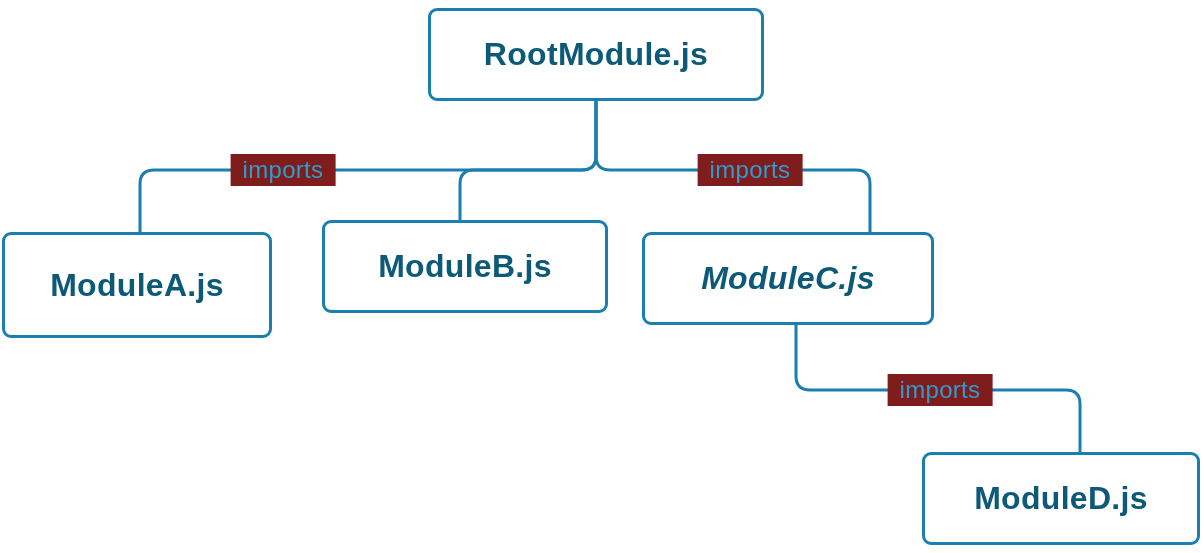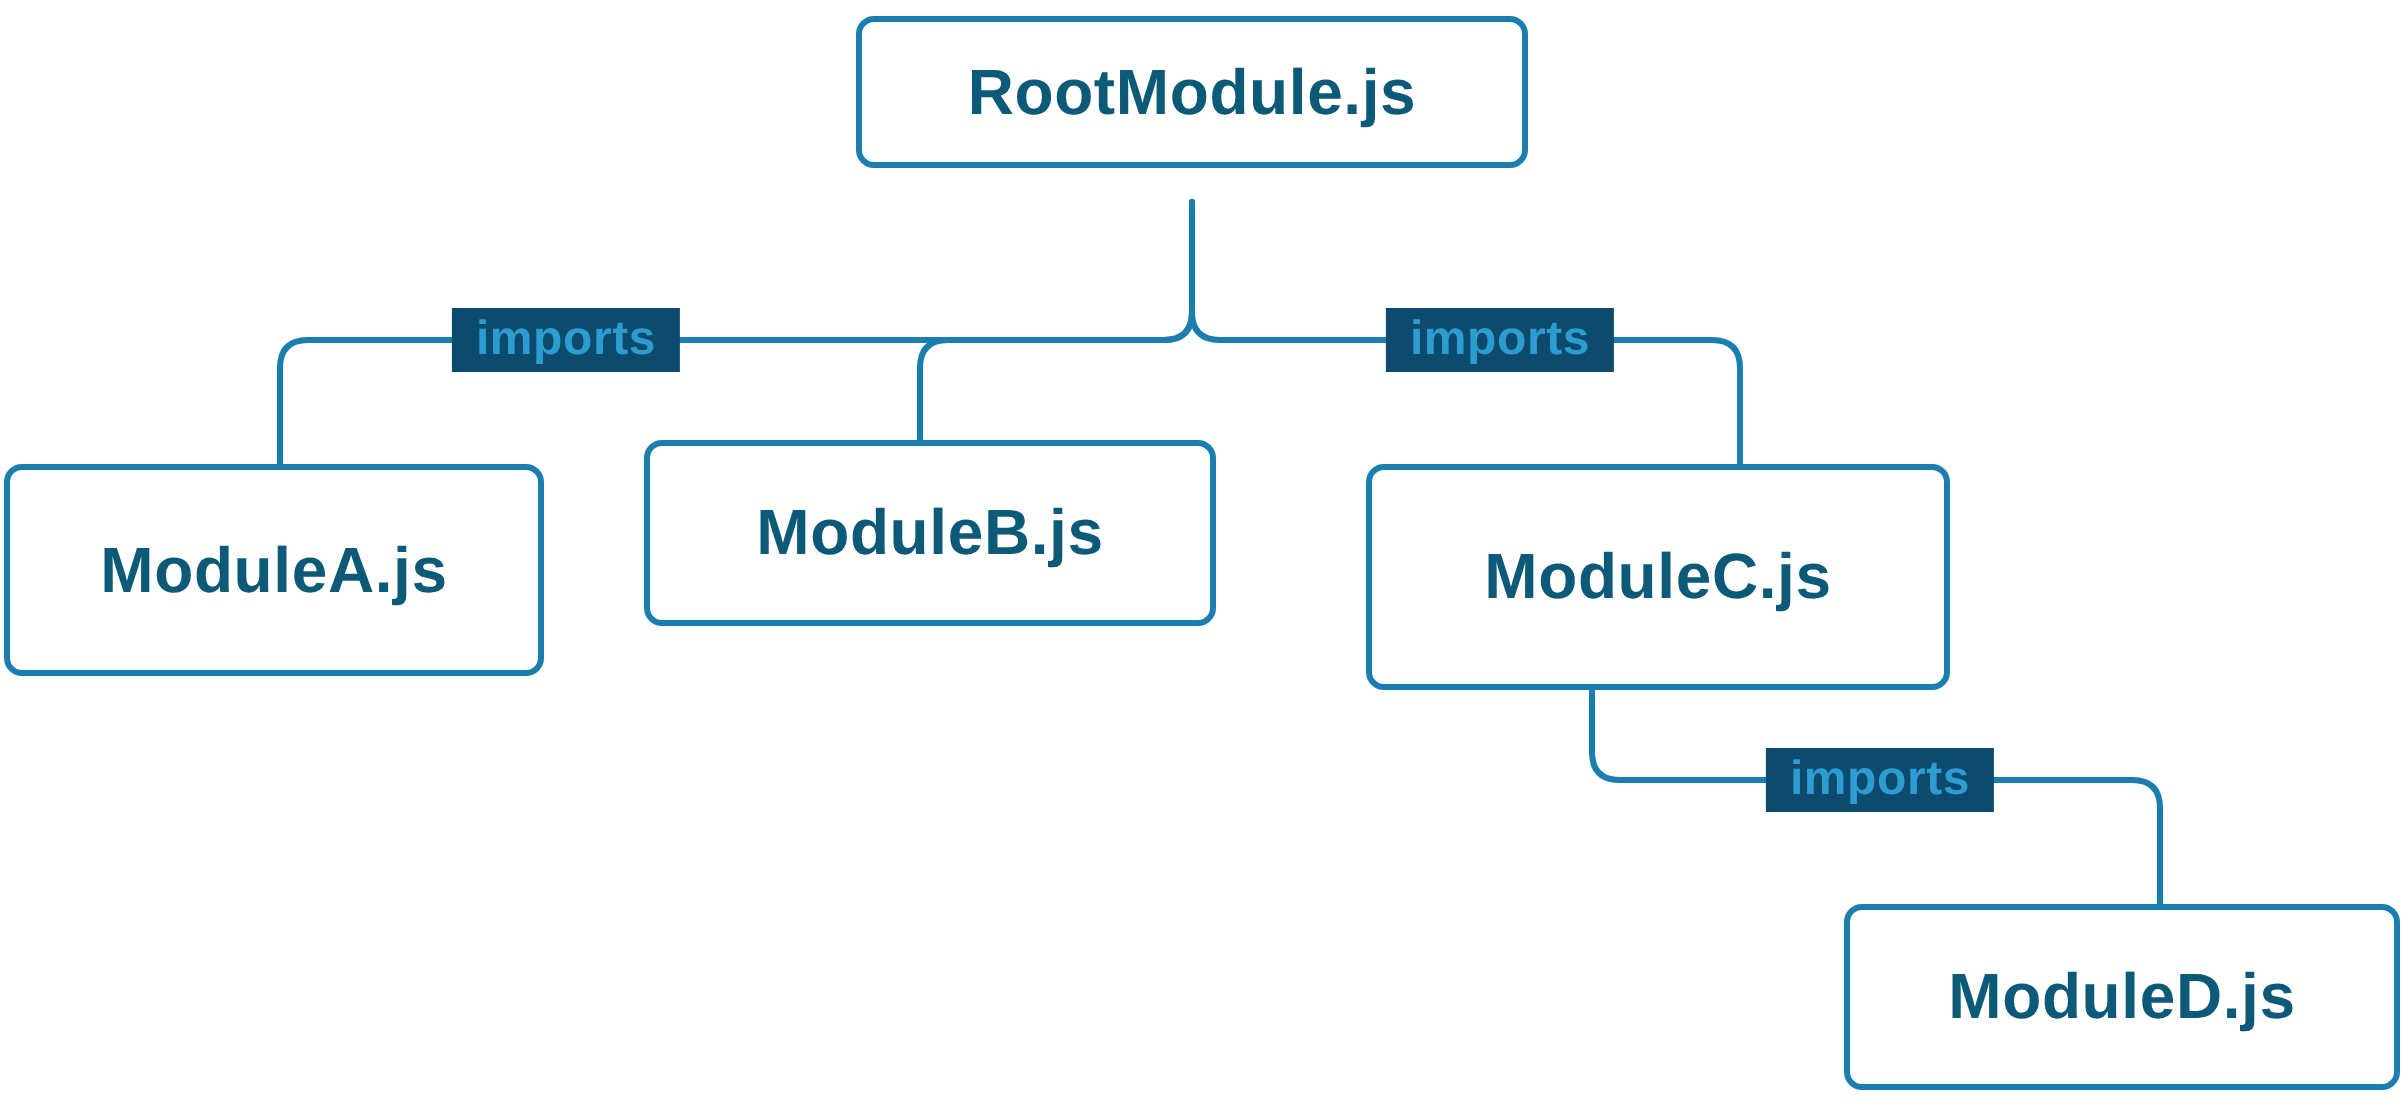--- a/index.html
+++ b/index.html
@@ -33,33 +33,33 @@
     align-items: center;
     justify-content: center;
     background: #ffffff;
     border: 3px solid var(--node-border, #1a7fae);
     border-radius: 9px;
     color: var(--node-text, #0d5a78);
     font-size: 32px;
     font-weight: 700;
     letter-spacing: 0.3px;
   }
-  .node-root   { left: 428px; top: 8px;   width: 336px; height: 76px; }
+  .node-root   { left: 428px; top: 8px;   width: 336px; height: 93px; }
   .node-a      { left: 2px;   top: 232px; width: 270px; height: 106px; }
   .node-b      { left: 322px; top: 220px; width: 286px; height: 93px; }
-  .node-c      { left: 683px; top: 232px; width: 292px; height: 113px; }
+  .node-c      { left: 642px; top: 232px; width: 292px; height: 93px; font-style: italic; }
   .node-d      { left: 922px; top: 452px; width: 278px; height: 93px; }
   .edge-label {
     position: absolute;
     transform: translate(-50%, -50%);
-    background: #0c4a6e;
+    background: #7f1d1d;
     padding: 2px 12px;
     color: var(--edge-label, #2d9cd0);
     font-size: 24px;
-    font-weight: 700;
+    font-weight: 400;
     letter-spacing: 0.3px;
     white-space: nowrap;
   }
   .edge-label-left   { left: 283px; top: 170px; }
   .edge-label-right  { left: 750px; top: 170px; }
   .edge-label-bottom { left: 940px; top: 390px; }
 </style>
 </head>
 <body>
 

